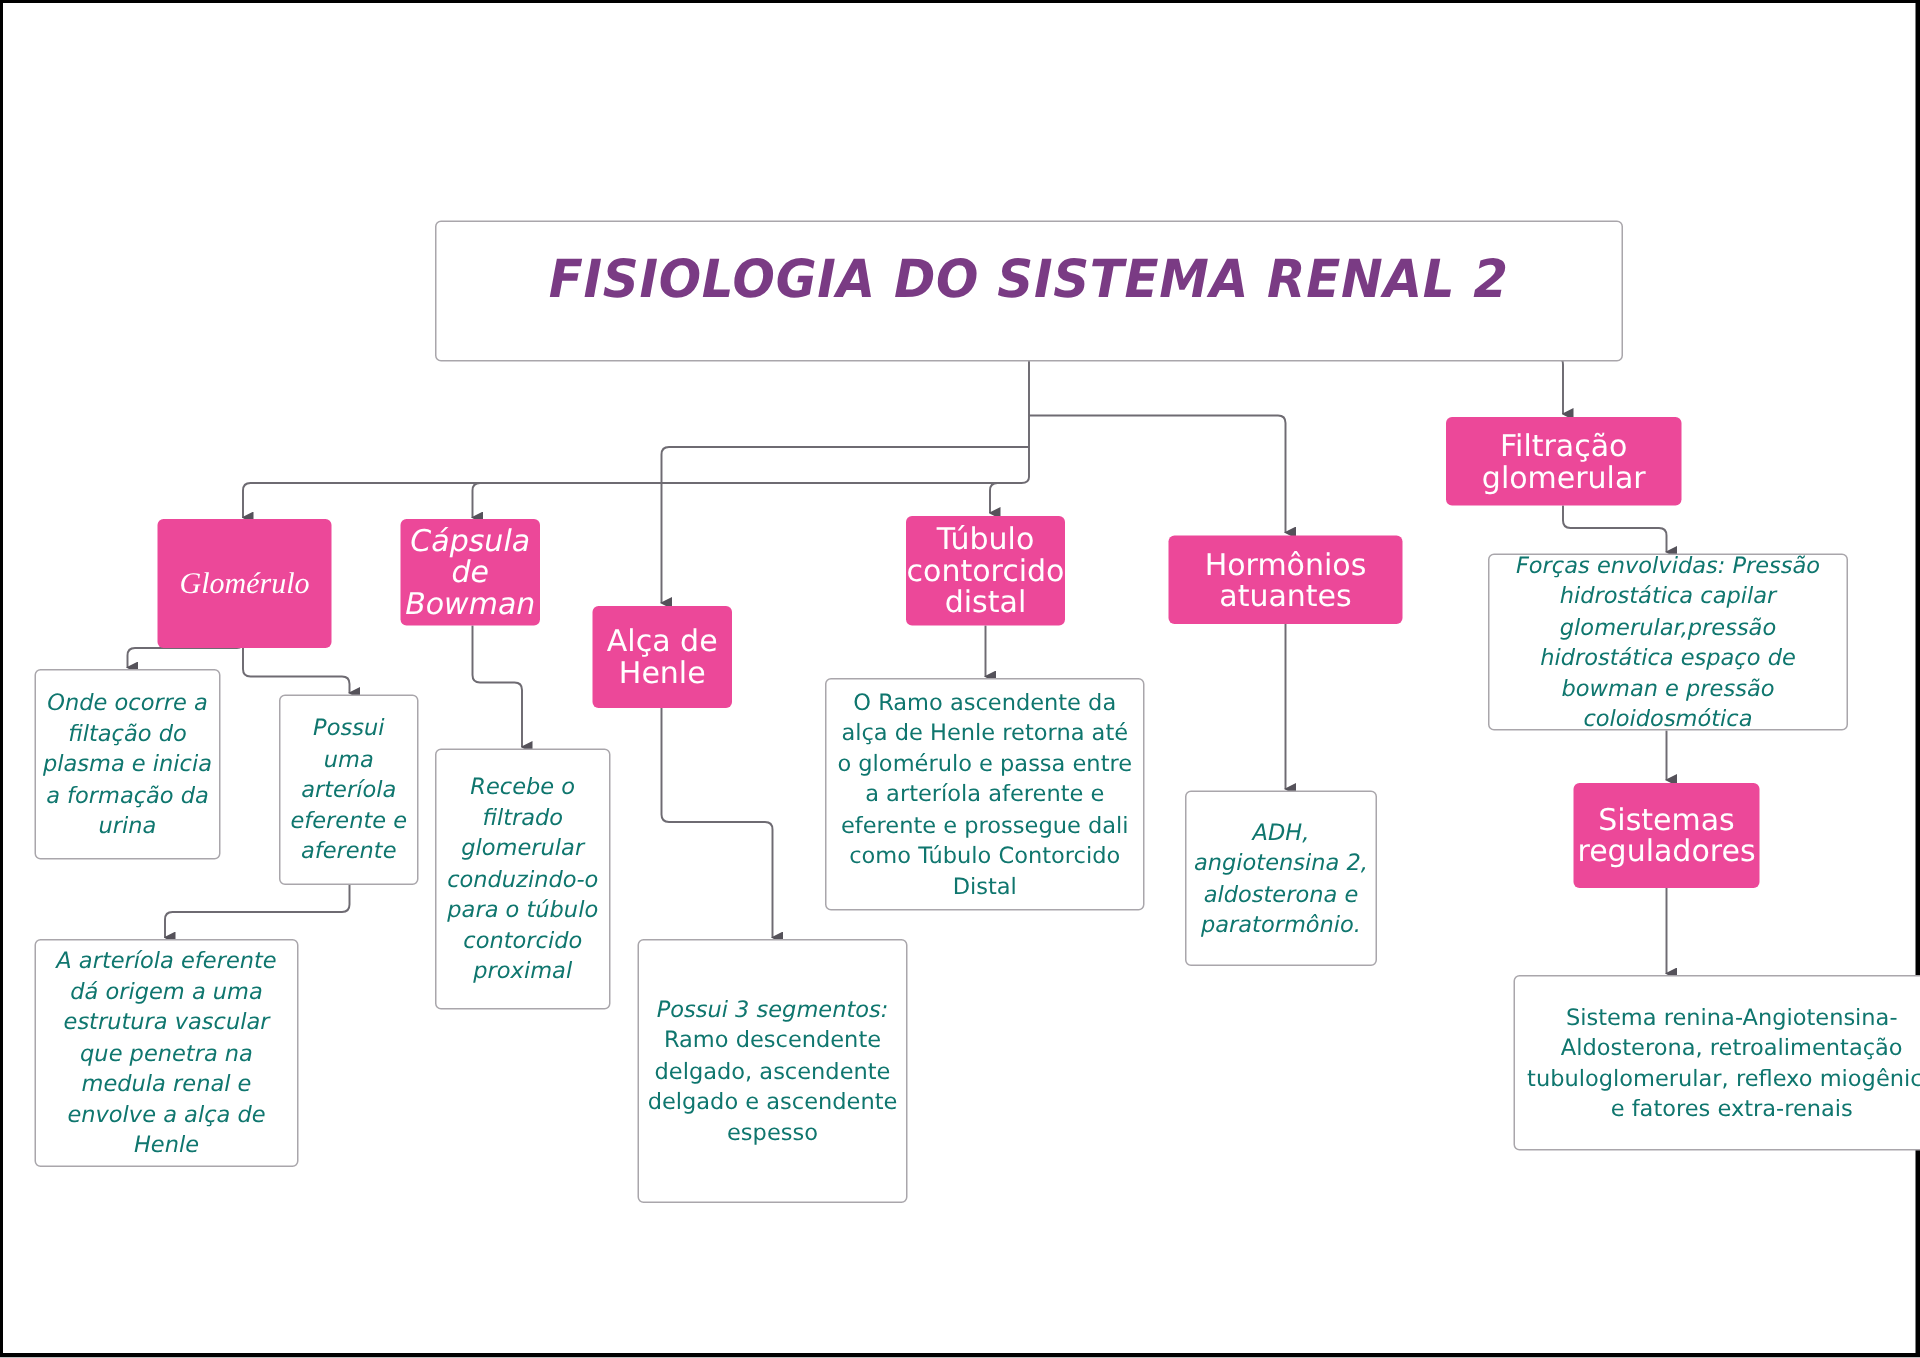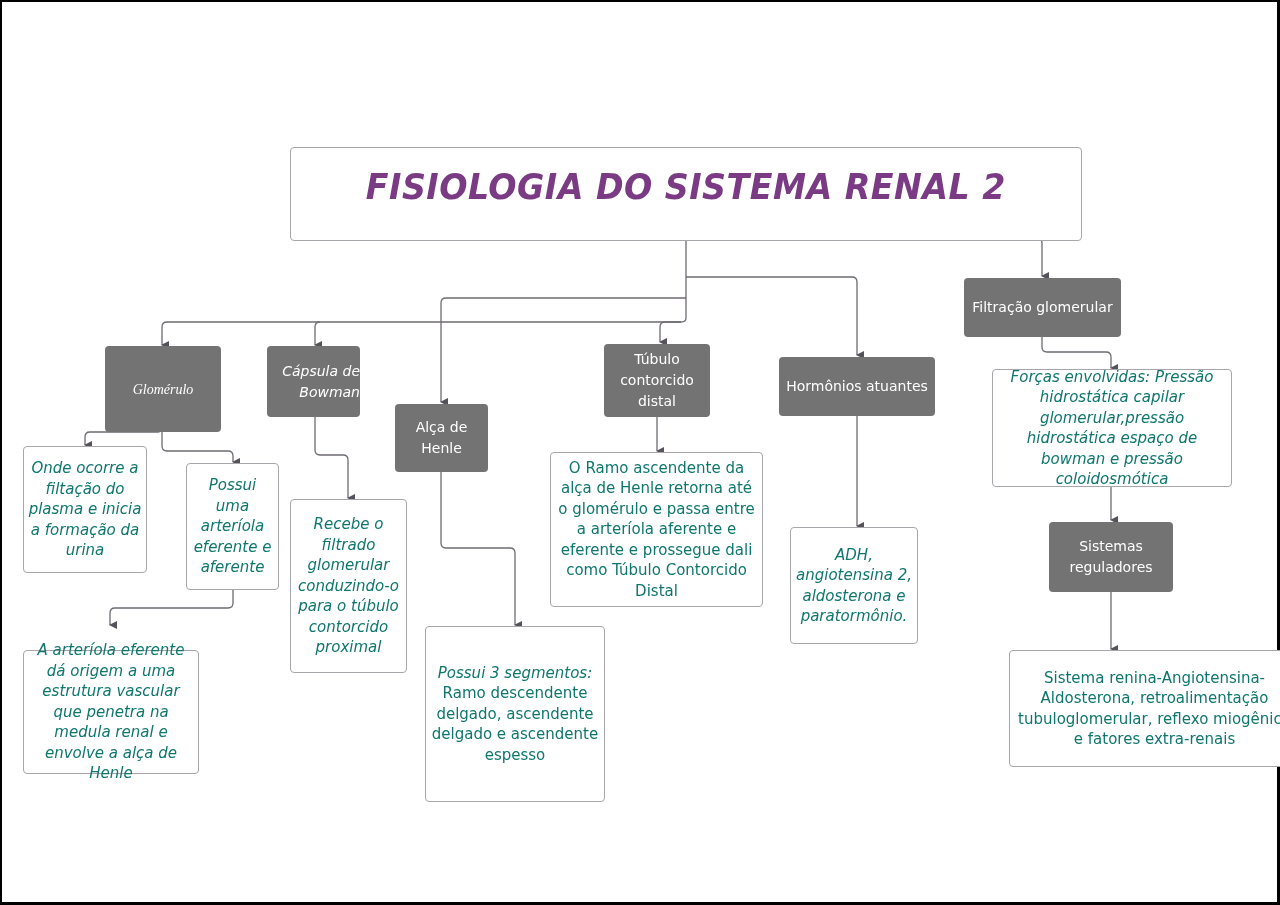--- a/index.html
+++ b/index.html
@@ -23,24 +23,24 @@
       border: 1px solid #a9a6ab; border-radius: 4px; background: #fff; margin-top: 44px;
     }
     .title-text {
       font-family: "DejaVu Sans", sans-serif;
       font-weight: bold; font-style: italic;
       color: #7a3b84; font-size: 35px; letter-spacing: 0.5px;
       transform: scaleX(0.95);
       margin-top: -14px;
     }
     .node {
-      background: #737373; color: #fff; border-radius: 4px;
-      font-size: 14px; line-height: 21px; padding: 0 0;
+      background: #ec4899; color: #fff; border-radius: 4px;
+      font-size: 20px; line-height: 21px; padding: 0 0;
     }
-    .node.italic { font-style: italic; text-align: right; }
+    .node.italic { font-style: italic; }
     .note {
       background: #fff; border: 1px solid #a9a6ab; border-radius: 4px;
       color: #0f766e; font-size: 15px; line-height: 20.5px; padding: 2px 4px;
     }
     .note.italic { font-style: italic; }
   </style>
 </head>
 <body>
 
 <div class="frame"></div>
@@ -117,21 +117,21 @@
 </div>
 
 <div class="box note italic" style="left:23px; top:446px; width:124px; height:127px;">
   <span>Onde ocorre a filtação do plasma e inicia a formação da urina</span>
 </div>
 
 <div class="box note italic" style="left:186px; top:463px; width:93px; height:127px;">
   <span>Possui uma arteríola eferente e aferente</span>
 </div>
 
-<div class="box note italic" style="left:23px; top:626px; width:176px; height:124px;margin-top:24px;">
+<div class="box note italic" style="left:23px; top:626px; width:176px; height:152px;">
   <span>A arteríola eferente dá origem a uma estrutura vascular que penetra na medula renal e envolve a alça de Henle</span>
 </div>
 
 <div class="box note italic" style="left:290px; top:499px; width:117px; height:174px;">
   <span>Recebe o filtrado glomerular conduzindo-o para o túbulo contorcido proximal</span>
 </div>
 
 <div class="box note" style="left:425px; top:626px; width:180px; height:176px;">
   <span><i>Possui 3 segmentos:</i> <span>Ramo descendente delgado, ascendente delgado e ascendente espesso</span></span>
 </div>

